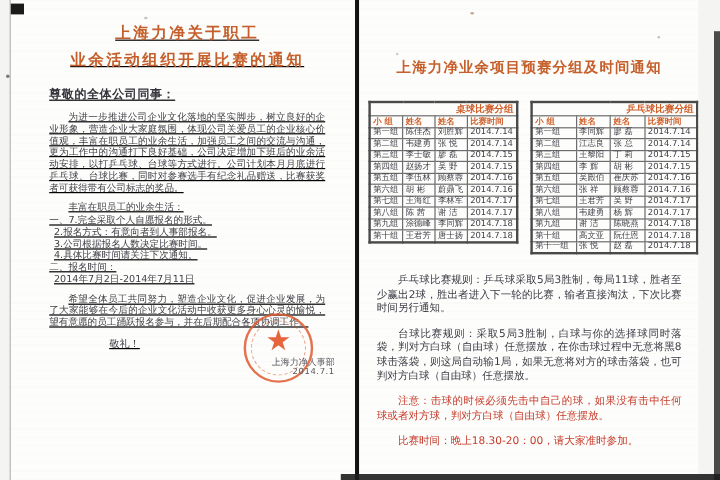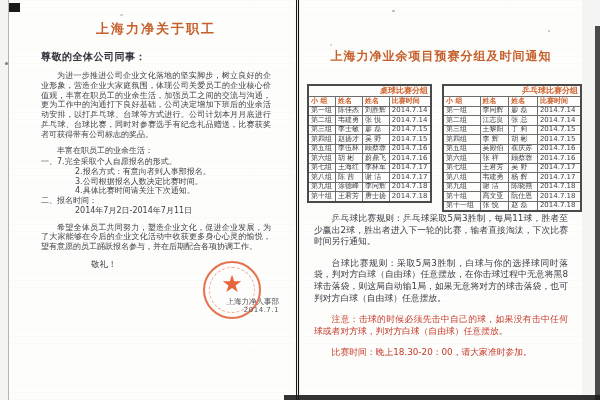--- a/index.html
+++ b/index.html
@@ -8,41 +8,41 @@
     font-family:"DejaVu Sans","Liberation Sans",sans-serif;
     background:#f1f1ef;
   }
   .canvas { position:relative; width:600px; height:400px; overflow:hidden; background:#f4f4f2; }
 
   
   .page {
     position:absolute; top:0; bottom:0; background:#fdfdfb;
     background-image:repeating-linear-gradient(180deg, rgba(0,0,0,0.012) 0 1px, transparent 1px 7px);
   }
-  .page-left  { left:8px;  width:286px; border-left:1px solid #b5b5b0; }
+  .page-left  { left:8px;  width:286px; border-left:1px solid #b5b5b0;text-decoration:underline; }
   .page-right { left:300px; width:282px; overflow:hidden; position:absolute; }
 
   .divider { position:absolute; left:294px; top:0; bottom:0; width:6px;
     background:linear-gradient(90deg,#fbfbf9 0 28%, #161616 28% 52%, #e9e9e5 52% 64%, #111 64% 88%, #f1f1ef 88% 100%); }
   .edge-right { position:absolute; right:0; top:26px; bottom:0; width:5px; background:#2b2b2b; opacity:.85; }
   .edge-bottom { position:absolute; left:284px; right:0; bottom:0; height:5px; background:#1d1d1d; opacity:.9; }
 
   .corner-mark { position:absolute; left:0px; top:3px; width:11px; height:9px; background:#1b1b1b; }
   .speck { position:absolute; border-radius:50%; }
 
   
   .lp-inner { padding:20px 24px 0 32px; }
   .lp-title { text-align:center; color:#c55f2b; font-weight:bold; font-size:13px; line-height:17px; letter-spacing:2px; }
   .lp-title div + div { margin-top:5px; }
   .lp-salutation { margin-top:13px; font-size:10px; font-weight:bold; color:#33333c; letter-spacing:.5px; }
   .lp-para { margin:7px 0 0 0; font-size:8px; line-height:1.22; color:#3e3e46; text-align:justify; }
   .indent { text-indent:2em; }
   .lp-list { margin-top:1px; font-size:8px; line-height:1.22; color:#3e3e46; }
   .lp-list .l0 { margin-left:0; }
-  .lp-list .l1 { margin-left:34px; }
+  .lp-list .l1 { margin-left:4px; }
   .lp-salute { margin:7px 0 0 50px; font-size:8.5px; color:#3e3e46; }
 
   .lp-sign { position:absolute; left:176px; top:297px; width:94px; text-align:right;
     font-size:7.5px; line-height:1.25; color:#54545d; z-index:2; }
   .lp-sign .sig-date { font-size:7px; letter-spacing:.5px; }
 
   
   .stamp { position:absolute; border-radius:50%; border:2px solid rgba(225,89,48,.85); z-index:1;
     display:flex; align-items:center; justify-content:center; }
   .stamp::before { content:""; position:absolute; inset:4px; border-radius:50%;
@@ -64,33 +64,34 @@
   .t-left  td:nth-child(2), .t-left  tr.cols th:nth-child(2) { width:28px; }
   .t-left  td:nth-child(3), .t-left  tr.cols th:nth-child(3) { width:28px; }
   .t-left  td:nth-child(4), .t-left  tr.cols th:nth-child(4) { width:40px; }
   .t-right td:nth-child(1), .t-right tr.cols th:nth-child(1) { width:40px; }
   .t-right td:nth-child(2), .t-right tr.cols th:nth-child(2) { width:30px; }
   .t-right td:nth-child(3), .t-right tr.cols th:nth-child(3) { width:30px; }
   .t-right td:nth-child(4), .t-right tr.cols th:nth-child(4) { width:44px; }
 
   .rp-para { margin:10px 14px 0 14px; font-size:8.8px; line-height:1.32; color:#3a3a44;
     text-align:justify; text-indent:2em; }
-  .rp-para.first { margin-top:1px; }
+  .rp-para.first { margin-top:17px; }
   .rp-para.red { color:#c63a2a; }
 </style>
 </head>
 <body>
 
 <div class="canvas">
 
   <div class="page page-left">
     <div class="corner-mark"></div>
     <div class="lp-inner">
       <div class="lp-title">
         <div>上海力净关于职工</div>
+        <div>业余活动组织开展比赛的通知</div>
       </div>
       <div class="lp-salutation">尊敬的全体公司同事：</div>
       <p class="lp-para indent">为进一步推进公司企业文化落地的坚实脚步，树立良好的企业形象，营造企业大家庭氛围，体现公司关爱员工的企业核心价值观，丰富在职员工的业余生活，加强员工之间的交流与沟通，更为工作中的沟通打下良好基础，公司决定增加下班后的业余活动安排，以打乒乓球、台球等方式进行。公司计划本月月底进行乒乓球、台球比赛，同时对参赛选手有纪念礼品赠送，比赛获奖者可获得带有公司标志的奖品。</p>
       <p class="lp-para indent">丰富在职员工的业余生活：</p>
       <div class="lp-list">
         <div class="l0">一、7.完全采取个人自愿报名的形式。</div>
         <div class="l1">2.报名方式：有意向者到人事部报名。</div>
         <div class="l1">3.公司根据报名人数决定比赛时间。</div>
         <div class="l1">4.具体比赛时间请关注下次通知。</div>
         <div class="l0">二、报名时间：</div>

